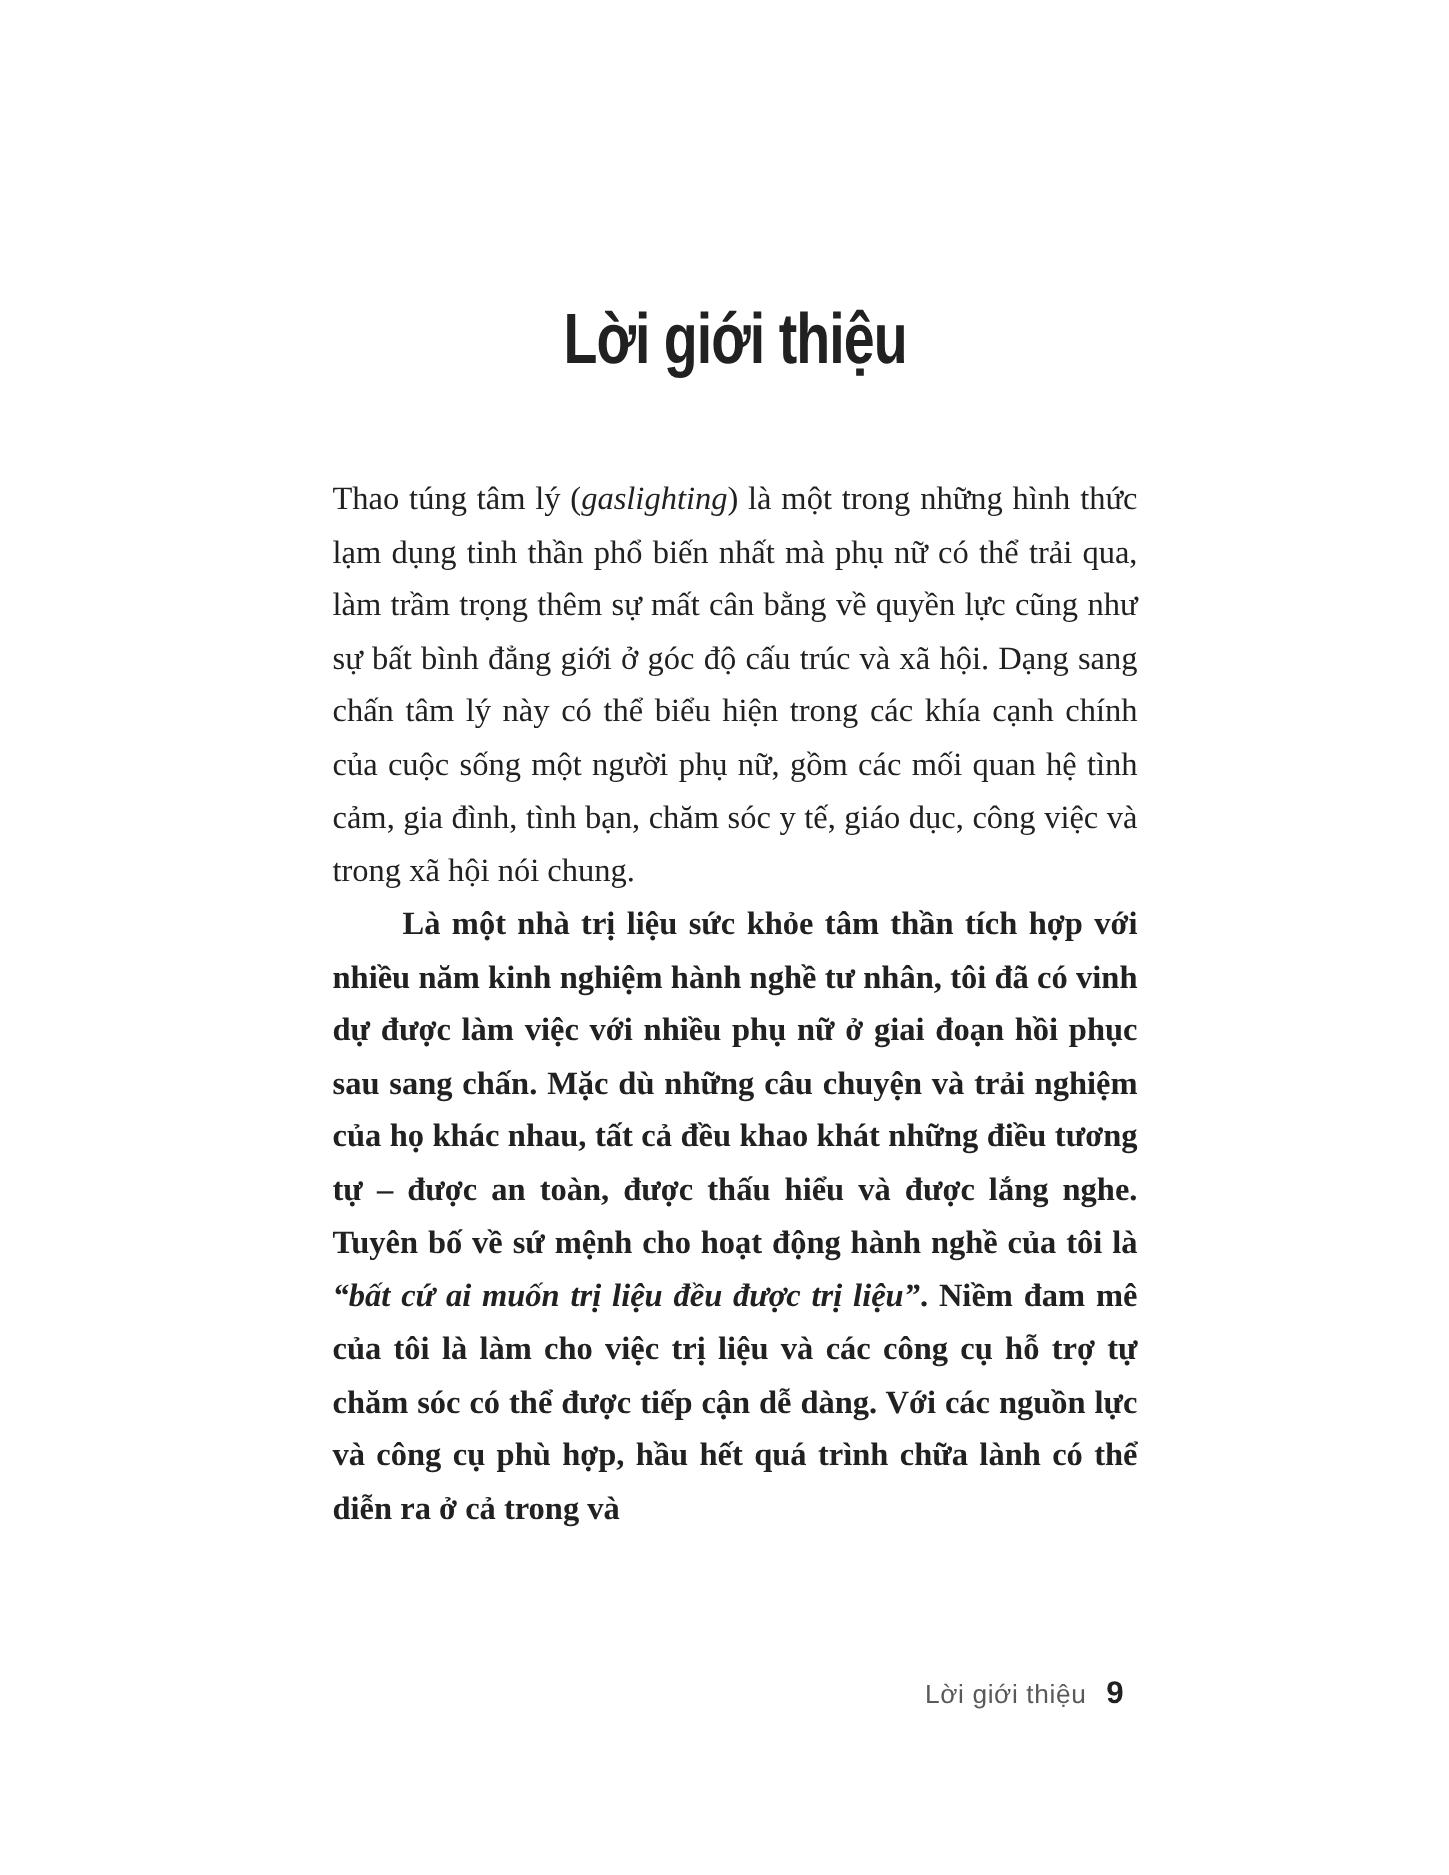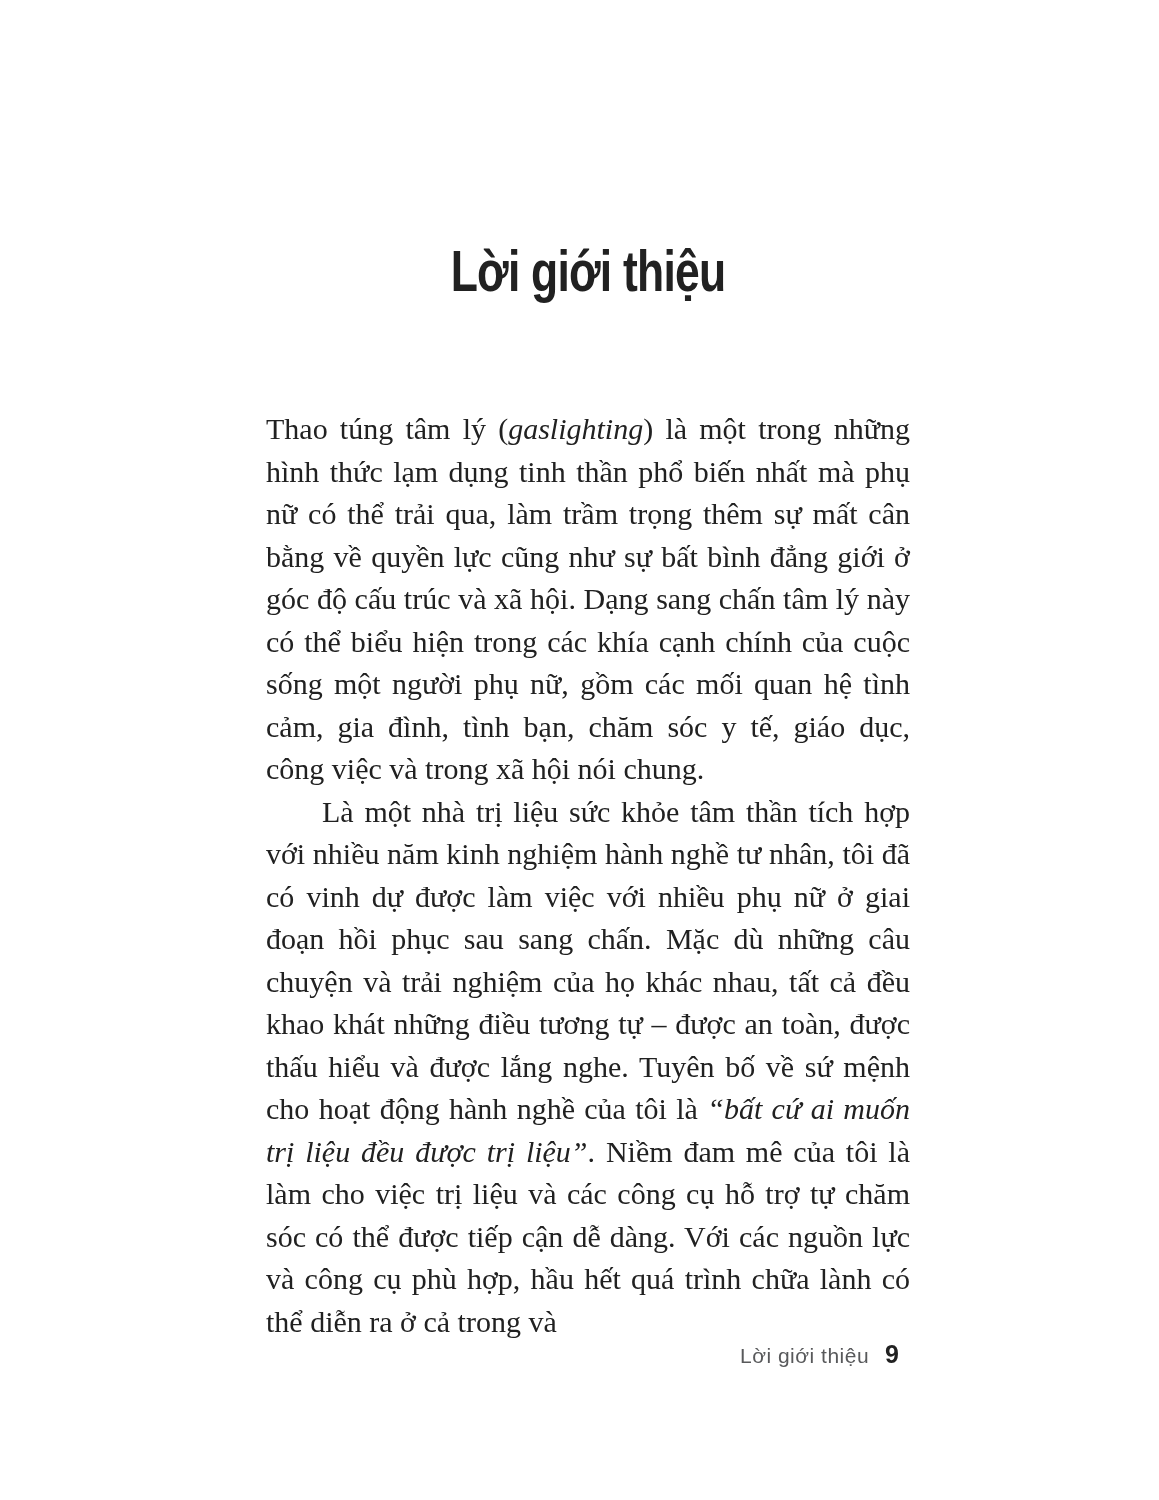--- a/index.html
+++ b/index.html
@@ -33,34 +33,35 @@
     white-space: nowrap;
   }
   .title-inner {
     display: inline-block;
     transform: scaleX(0.78);
     transform-origin: 50% 50%;
     letter-spacing: -1px;
   }
   .body-text {
     position: absolute;
-    top: 408px;
+    top: 378px;
     left: 266px;
     width: 644px;
-    font-size: 30px;
+    font-size: 26px;
     line-height: 42.5px;
     color: var(--text, #212121);
     text-align: justify;
   }
   .para {
     margin: 0;
     padding: 0;
   }
   .para.indent {
     text-indent: 56px;
+    font-weight: bold;
   }
   .italic {
     font-style: italic;
   }
   .page-footer {
     position: absolute;
     top: 1340px;
     right: 260px;
     display: flex;
     align-items: baseline;

